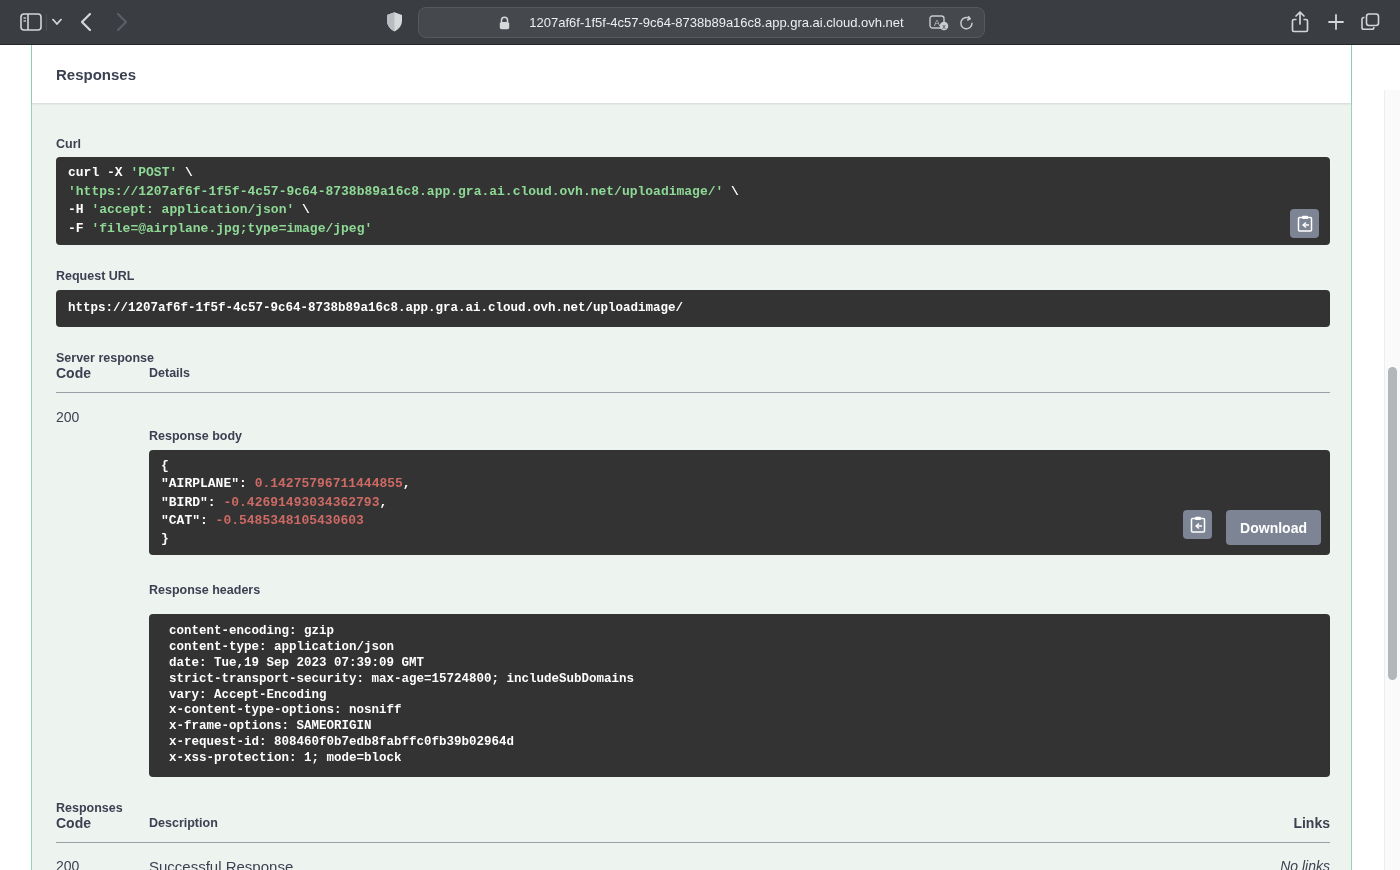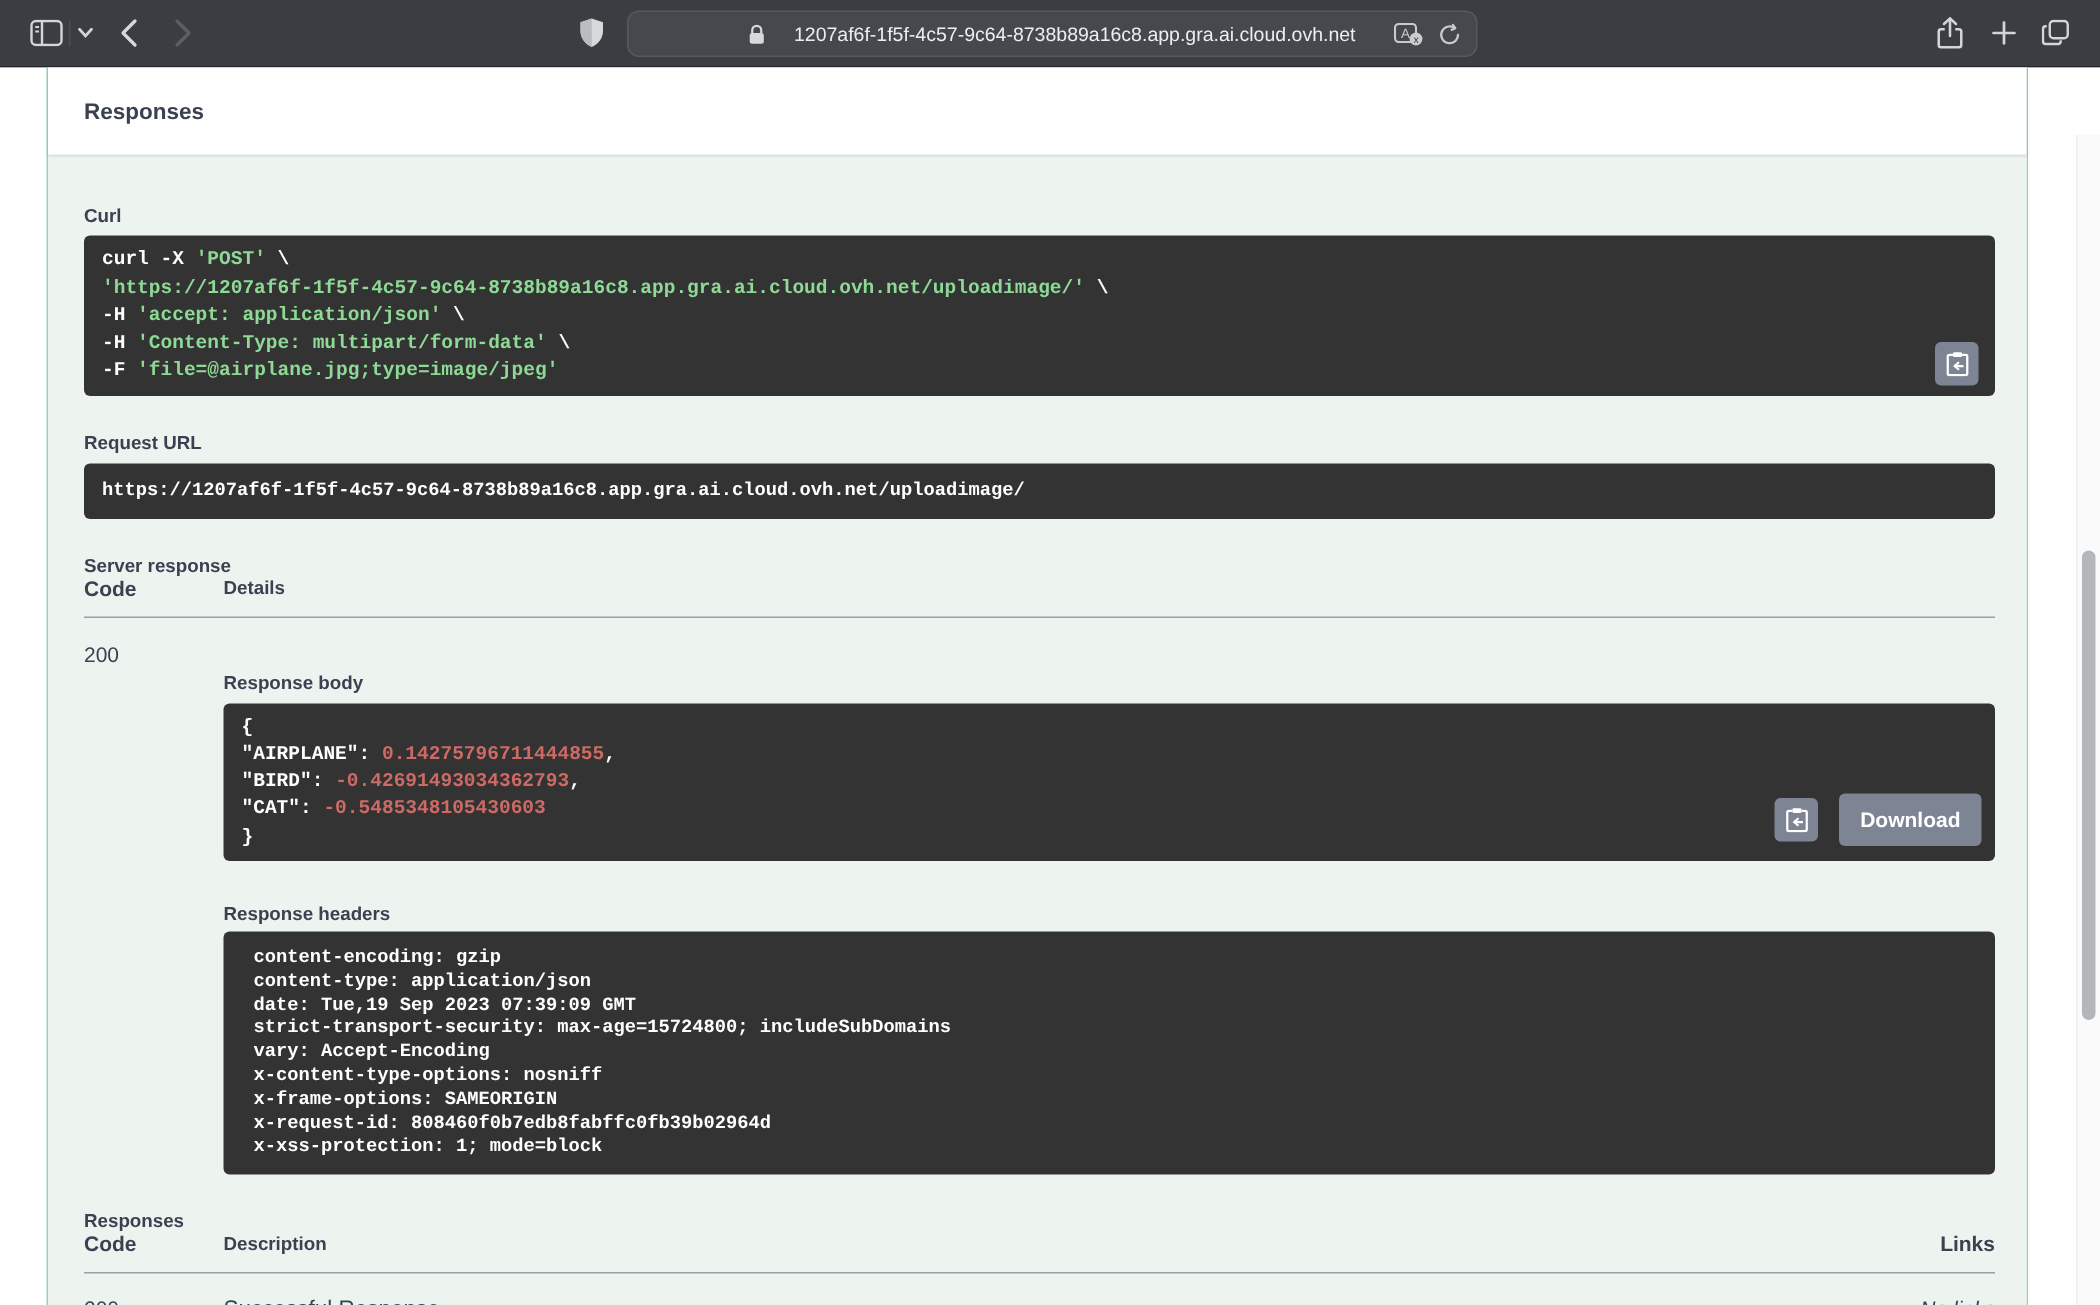--- a/index.html
+++ b/index.html
@@ -31,37 +31,37 @@
   .opblock-body { height:767px; background:#edf4f0; padding:34px 21px 0 24px; overflow:hidden; }
 
   .sec-label { font-size:12.5px; font-weight:700; color:#3b4151; line-height:15px; }
   .sec-label.big { font-size:14px; }
 
   .codeblock { position:relative; background:#333333; border-radius:4px; color:#fff;
                font-family:"Liberation Mono", monospace; font-weight:700; }
   .curl-block { margin-top:5px; padding:7px 12px; font-size:13px; line-height:18.5px; }
   .urlval-block { margin-top:6px; padding:12px; font-size:12.5px; line-height:13px; }
   .body-block { margin-top:6px; padding:7px 12px; font-size:13px; line-height:18.3px; min-height:105px; }
-  .headers-block { margin-top:4px; padding:10px 20px; font-size:12.5px; line-height:15.8px; }
+  .headers-block { margin-top:16px; padding:10px 20px; font-size:12.5px; line-height:15.8px; }
 
   .tok-p { color:#ffffff; }
   .tok-s { color:#8dd995; }
   .tok-n { color:#cd6a64; font-weight:700; }
 
   .mt12 { margin-top:24px; } .mt13 { margin-top:28px; } .mt19 { } .mt10 { margin-top:20px; }
 
   .resp-table-head { display:grid; grid-template-columns:93px 1fr 120px; align-items:end; }
   .resp-table-head .links-h { text-align:right; }
   .divider { border-bottom:1px solid #9aa0a6; margin-top:11px; }
   .resp-row { display:grid; grid-template-columns:93px 1fr 120px; padding-top:16px; }
   .code-val { font-size:14px; color:#3b4151; line-height:16px; }
   .desc-val { font-size:15px; color:#3b4151; line-height:18px; }
   .links-val { font-size:14px; color:#3b4151; font-style:italic; text-align:right; }
 
-  .block-btns { position:absolute; right:9px; bottom:10px; display:flex; align-items:flex-end; gap:14px; }
+  .block-btns { position:absolute; right:9px; bottom:10px; display:flex; gap:14px; }
   .copy-btn { width:29px; height:29px; border:none; border-radius:4px; background:#7d8493;
               display:flex; align-items:center; justify-content:center; cursor:pointer; margin-bottom:3px; }
   .download-btn { height:35px; padding:0 14px; border:none; border-radius:4px; background:#7d8493;
                   color:#fff; font-size:14px; font-weight:700; font-family:"Liberation Sans",sans-serif;
                   cursor:pointer; }
   .curl-copy { position:absolute; right:11px; bottom:7px; margin-bottom:0; }
 
   
   .scroll-track { position:absolute; right:0; top:45px; width:16px; height:825px;
                   background:#fafafa; border-left:1px solid #ededed; }
@@ -161,21 +161,20 @@
     </div>
 
     <div class="opblock-body">
 
       <div class="sec-label">Curl</div>
       <div class="codeblock curl-block">
         <div>
             <div><span class="tok-p">curl -X </span><span class="tok-s">'POST'</span><span class="tok-p"> \</span></div>
             <div><span class="tok-p">  </span><span class="tok-s">'https://1207af6f-1f5f-4c57-9c64-8738b89a16c8.app.gra.ai.cloud.ovh.net/uploadimage/'</span><span class="tok-p"> \</span></div>
             <div><span class="tok-p">  -H </span><span class="tok-s">'accept: application/json'</span><span class="tok-p"> \</span></div>
-            <div><span class="tok-p">  -H </span><span class="tok-s">'Content-Type: multipart/form-data'</span><span class="tok-p"> \</span></div>
             <div><span class="tok-p">  -F </span><span class="tok-s">'file=@airplane.jpg;type=image/jpeg'</span></div>
           </div>
         <button class="copy-btn curl-copy">
           <span>
             <svg width="16" height="17" viewBox="0 0 16 17">
               <path d="M11 2.5 h2.5 a1 1 0 0 1 1 1 V15 a1 1 0 0 1 -1 1 H2.5 a1 1 0 0 1 -1 -1 V3.5 a1 1 0 0 1 1 -1 H5" fill="none" stroke="#fff" stroke-width="1.5"></path>
               <rect x="5" y="0.8" width="6" height="3.2" rx="0.8" fill="#fff"></rect>
               <polyline points="9,7.5 6,10 9,12.5" fill="none" stroke="#fff" stroke-width="1.5" stroke-linejoin="round"></polyline>
               <line x1="6.3" y1="10" x2="12" y2="10" stroke="#fff" stroke-width="1.5"></line>
             </svg>

